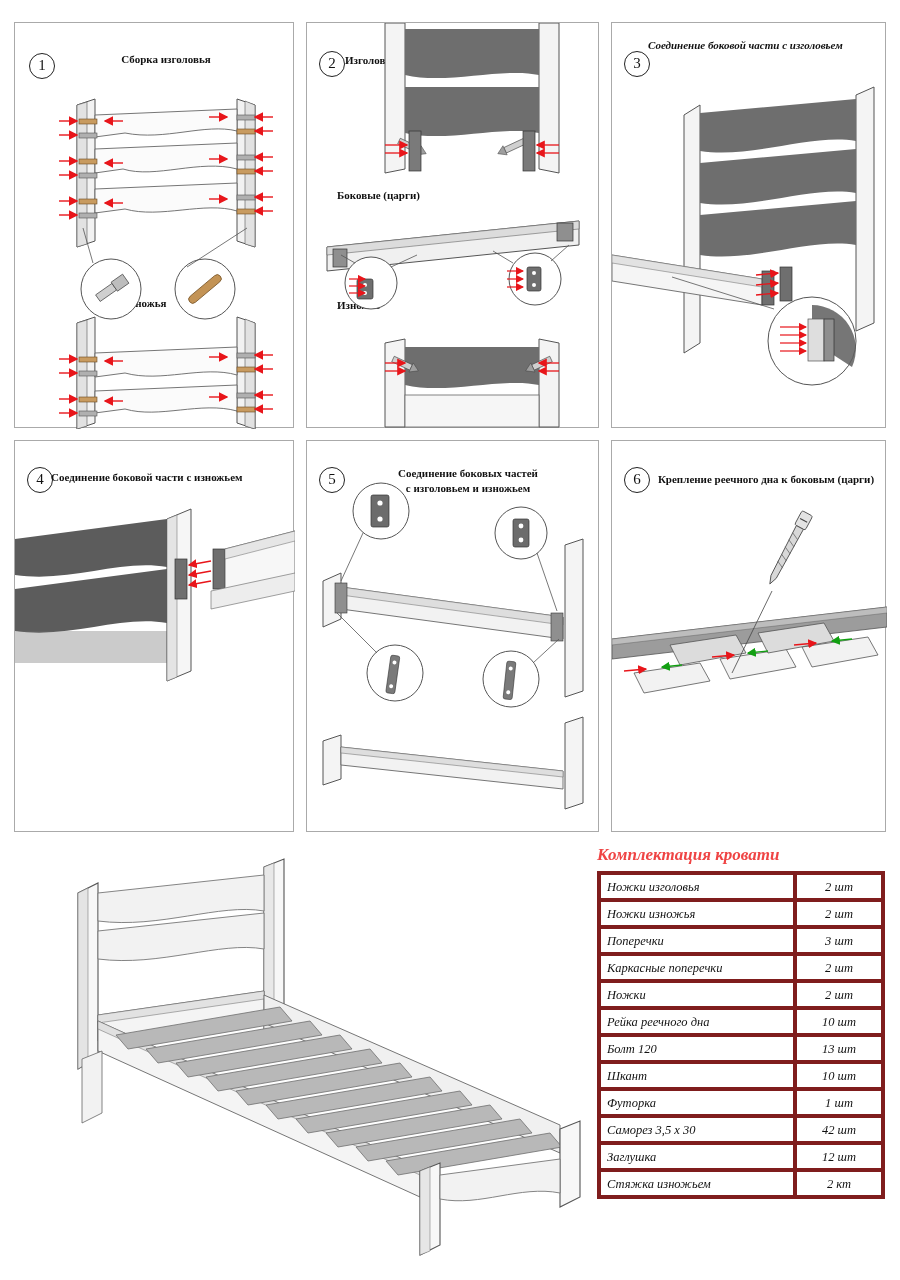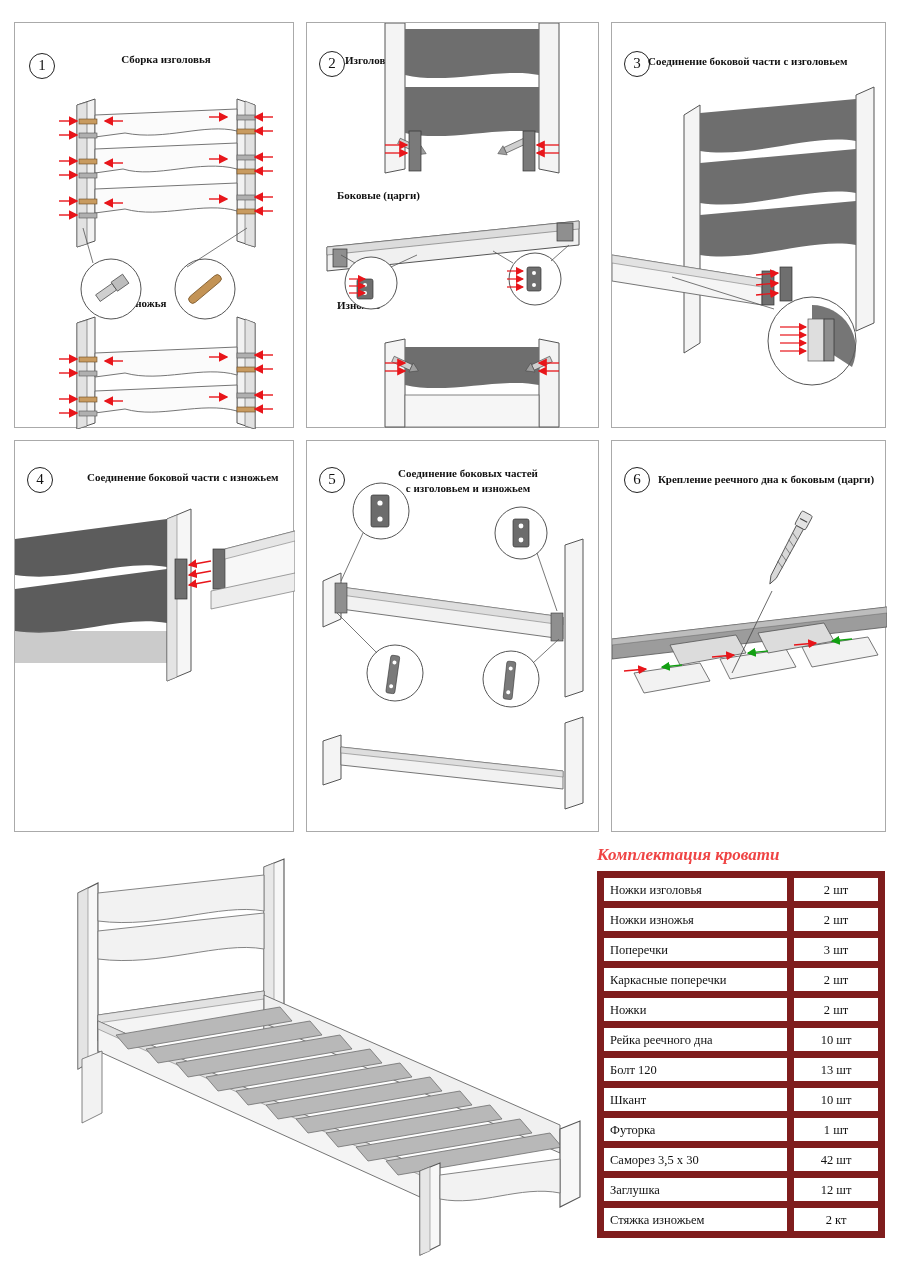--- a/index.html
+++ b/index.html
@@ -79,24 +79,25 @@
     margin-bottom: 6px;
     font-family: "Liberation Serif", serif;
   }
   table.parts {
     border-collapse: collapse;
     width: 288px;
     font-size: 12.5px;
     color: #111;
   }
   table.parts td {
-    border: 7px solid #7f1d1d;
+    border: 4px solid #7f1d1d;
     padding: 2px 6px;
     height: 19px;
     line-height: 16px;
+    font-style: italic;
   }
   table.parts td.qty {
     width: 72px;
     text-align: center;
   }
 
   
   .bed-wrap {
     position: absolute;
     left: 20px;
@@ -310,21 +311,21 @@
         <line x1="78" y1="340" x2="98" y2="340"></line>
         <line x1="78" y1="348" x2="98" y2="348"></line>
         <line x1="252" y1="340" x2="232" y2="340"></line>
         <line x1="252" y1="348" x2="232" y2="348"></line>
       </g>
     </svg>
   </div>
 
   <div class="panel p3">
     <div class="step-num" style="left:12px; top:28px;">3</div>
-    <div class="panel-title" style="left:36px; top:32px; width:232px; text-align:left;">Соединение боковой части с изголовьем</div>
+    <div class="panel-title" style="left:36px; top:16px; width:232px; text-align:left;font-style:italic;">Соединение боковой части с изголовьем</div>
 
     <svg class="abs" style="left:0; top:0;" width="275" height="406" viewBox="0 0 275 406">
       <defs>
         <marker id="ar3" markerWidth="7" markerHeight="7" refX="6" refY="3.5" orient="auto">
           <polygon points="0,0 7,3.5 0,7" fill="#e8151a"></polygon>
         </marker>
       </defs>
 
       <polygon points="72,92 88,82 88,320 72,330" fill="#f4f4f4" stroke="#555" stroke-width="1"></polygon>
       <polygon points="244,72 262,64 262,300 244,308" fill="#f4f4f4" stroke="#555" stroke-width="1"></polygon>
@@ -352,21 +353,21 @@
         <line x1="168" y1="312" x2="194" y2="312"></line>
         <line x1="168" y1="320" x2="194" y2="320"></line>
         <line x1="168" y1="328" x2="194" y2="328"></line>
       </g>
       <line x1="162" y1="286" x2="60" y2="254" stroke="#555" stroke-width="0.8"></line>
     </svg>
   </div>
 
   <div class="panel p4">
     <div class="step-num" style="left:12px; top:26px;">4</div>
-    <div class="panel-title" style="left:36px; top:30px; width:236px; text-align:left;padding-left:36px;">Соединение боковой части с изножьем</div>
+    <div class="panel-title" style="left:36px; top:30px; width:236px; text-align:left;">Соединение боковой части с изножьем</div>
 
     <svg class="abs" style="left:0; top:0;" width="280" height="392" viewBox="0 0 280 392">
       <defs>
         <marker id="ar4" markerWidth="7" markerHeight="7" refX="6" refY="3.5" orient="auto">
           <polygon points="0,0 7,3.5 0,7" fill="#e8151a"></polygon>
         </marker>
       </defs>
 
       <path d="M0,98 L152,78 L152,126 C104,118 56,142 0,134 Z" fill="#5c5c5c"></path>
       <path d="M0,148 L152,128 L152,182 C104,174 56,198 0,190 Z" fill="#5c5c5c"></path>

